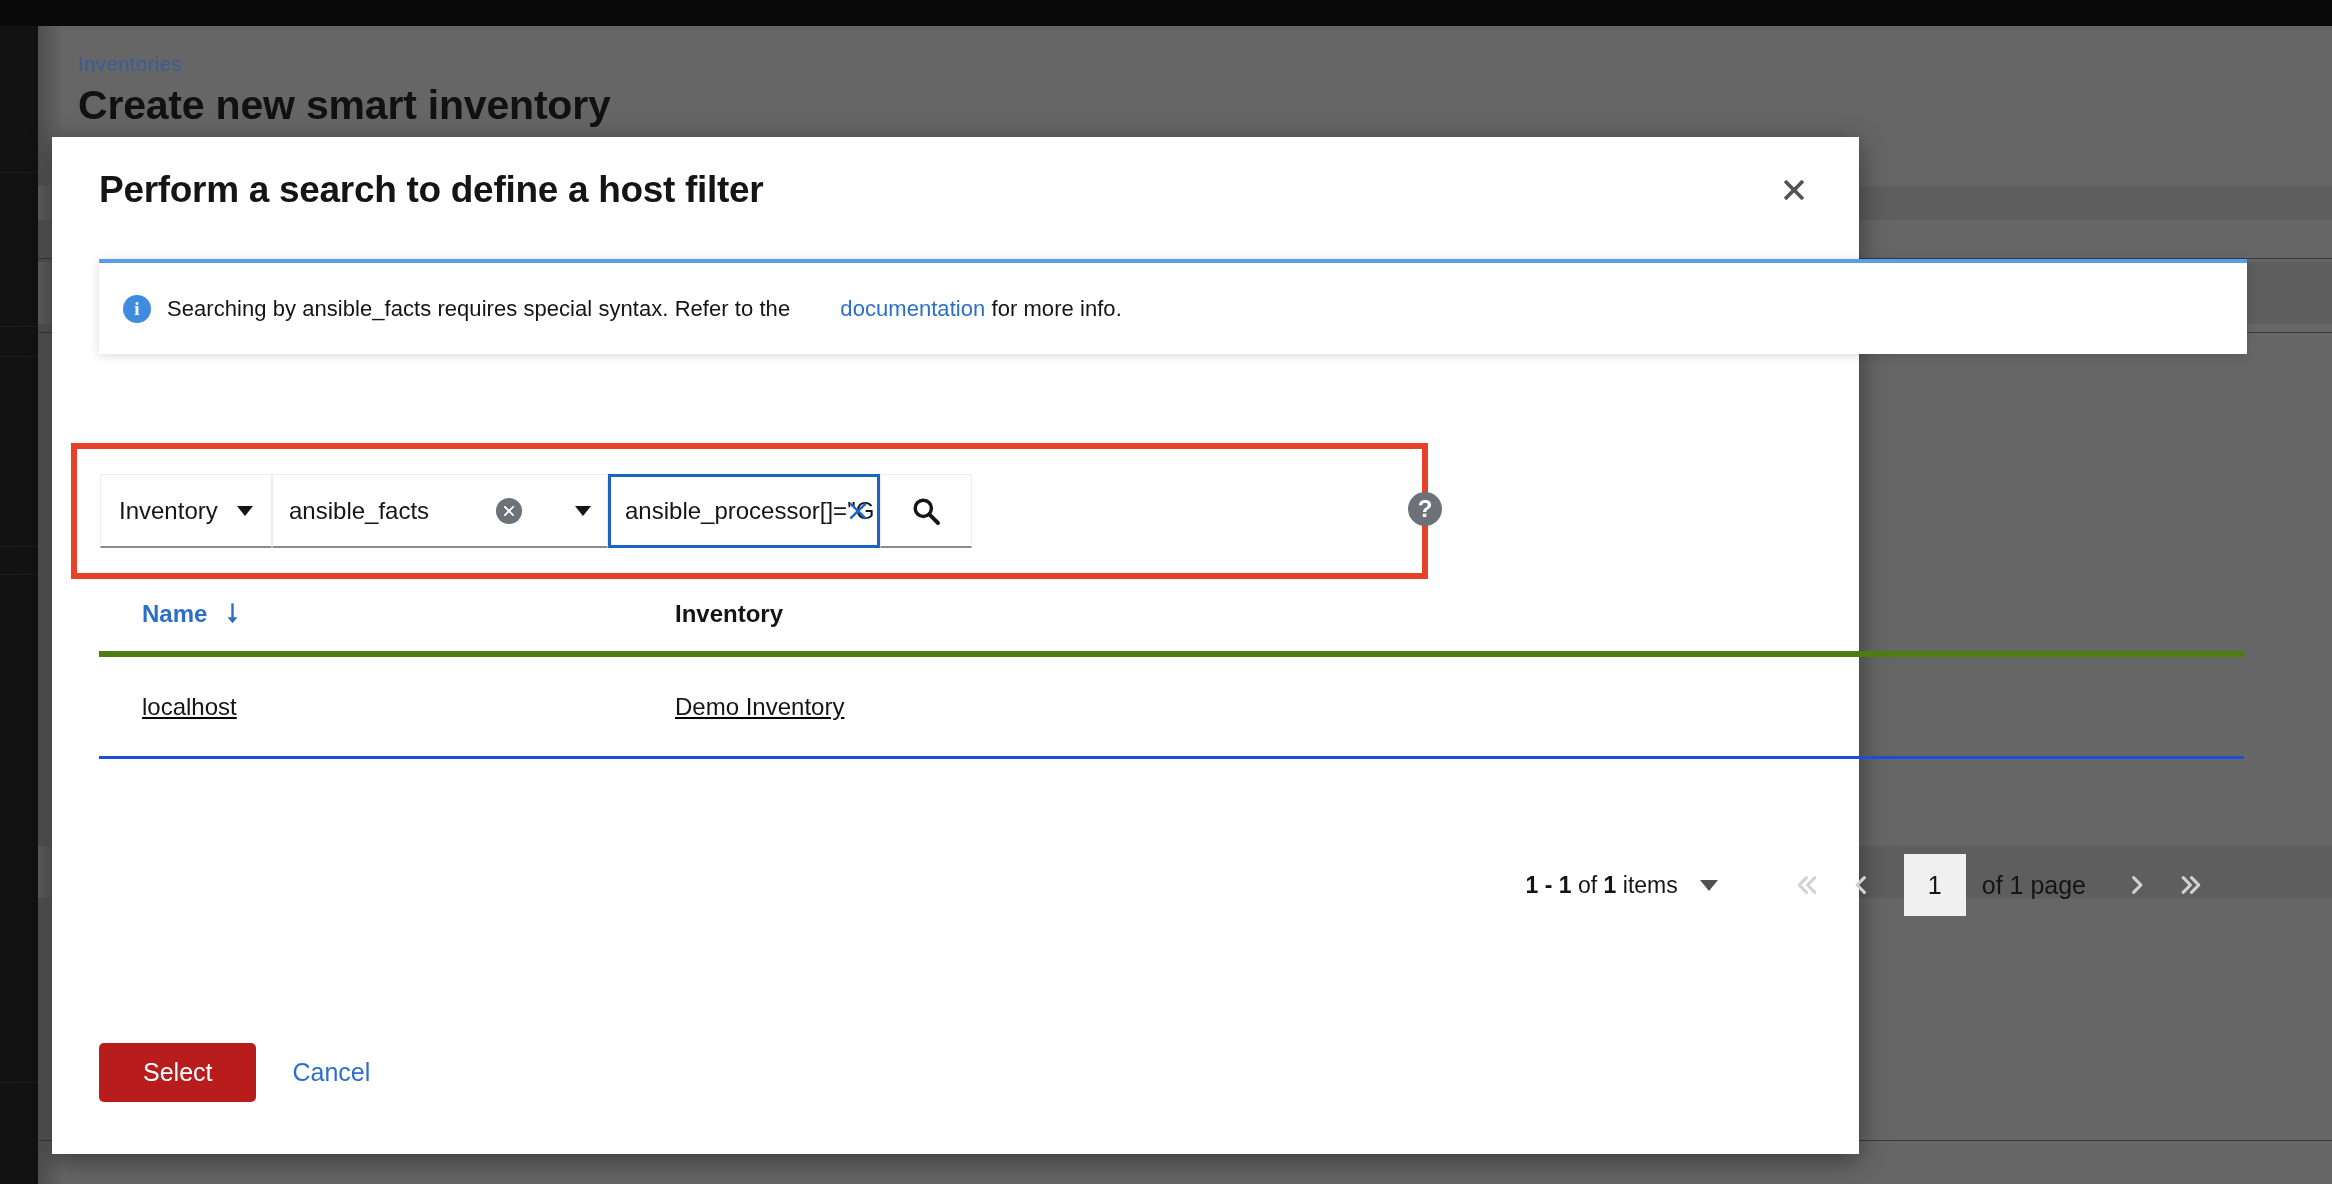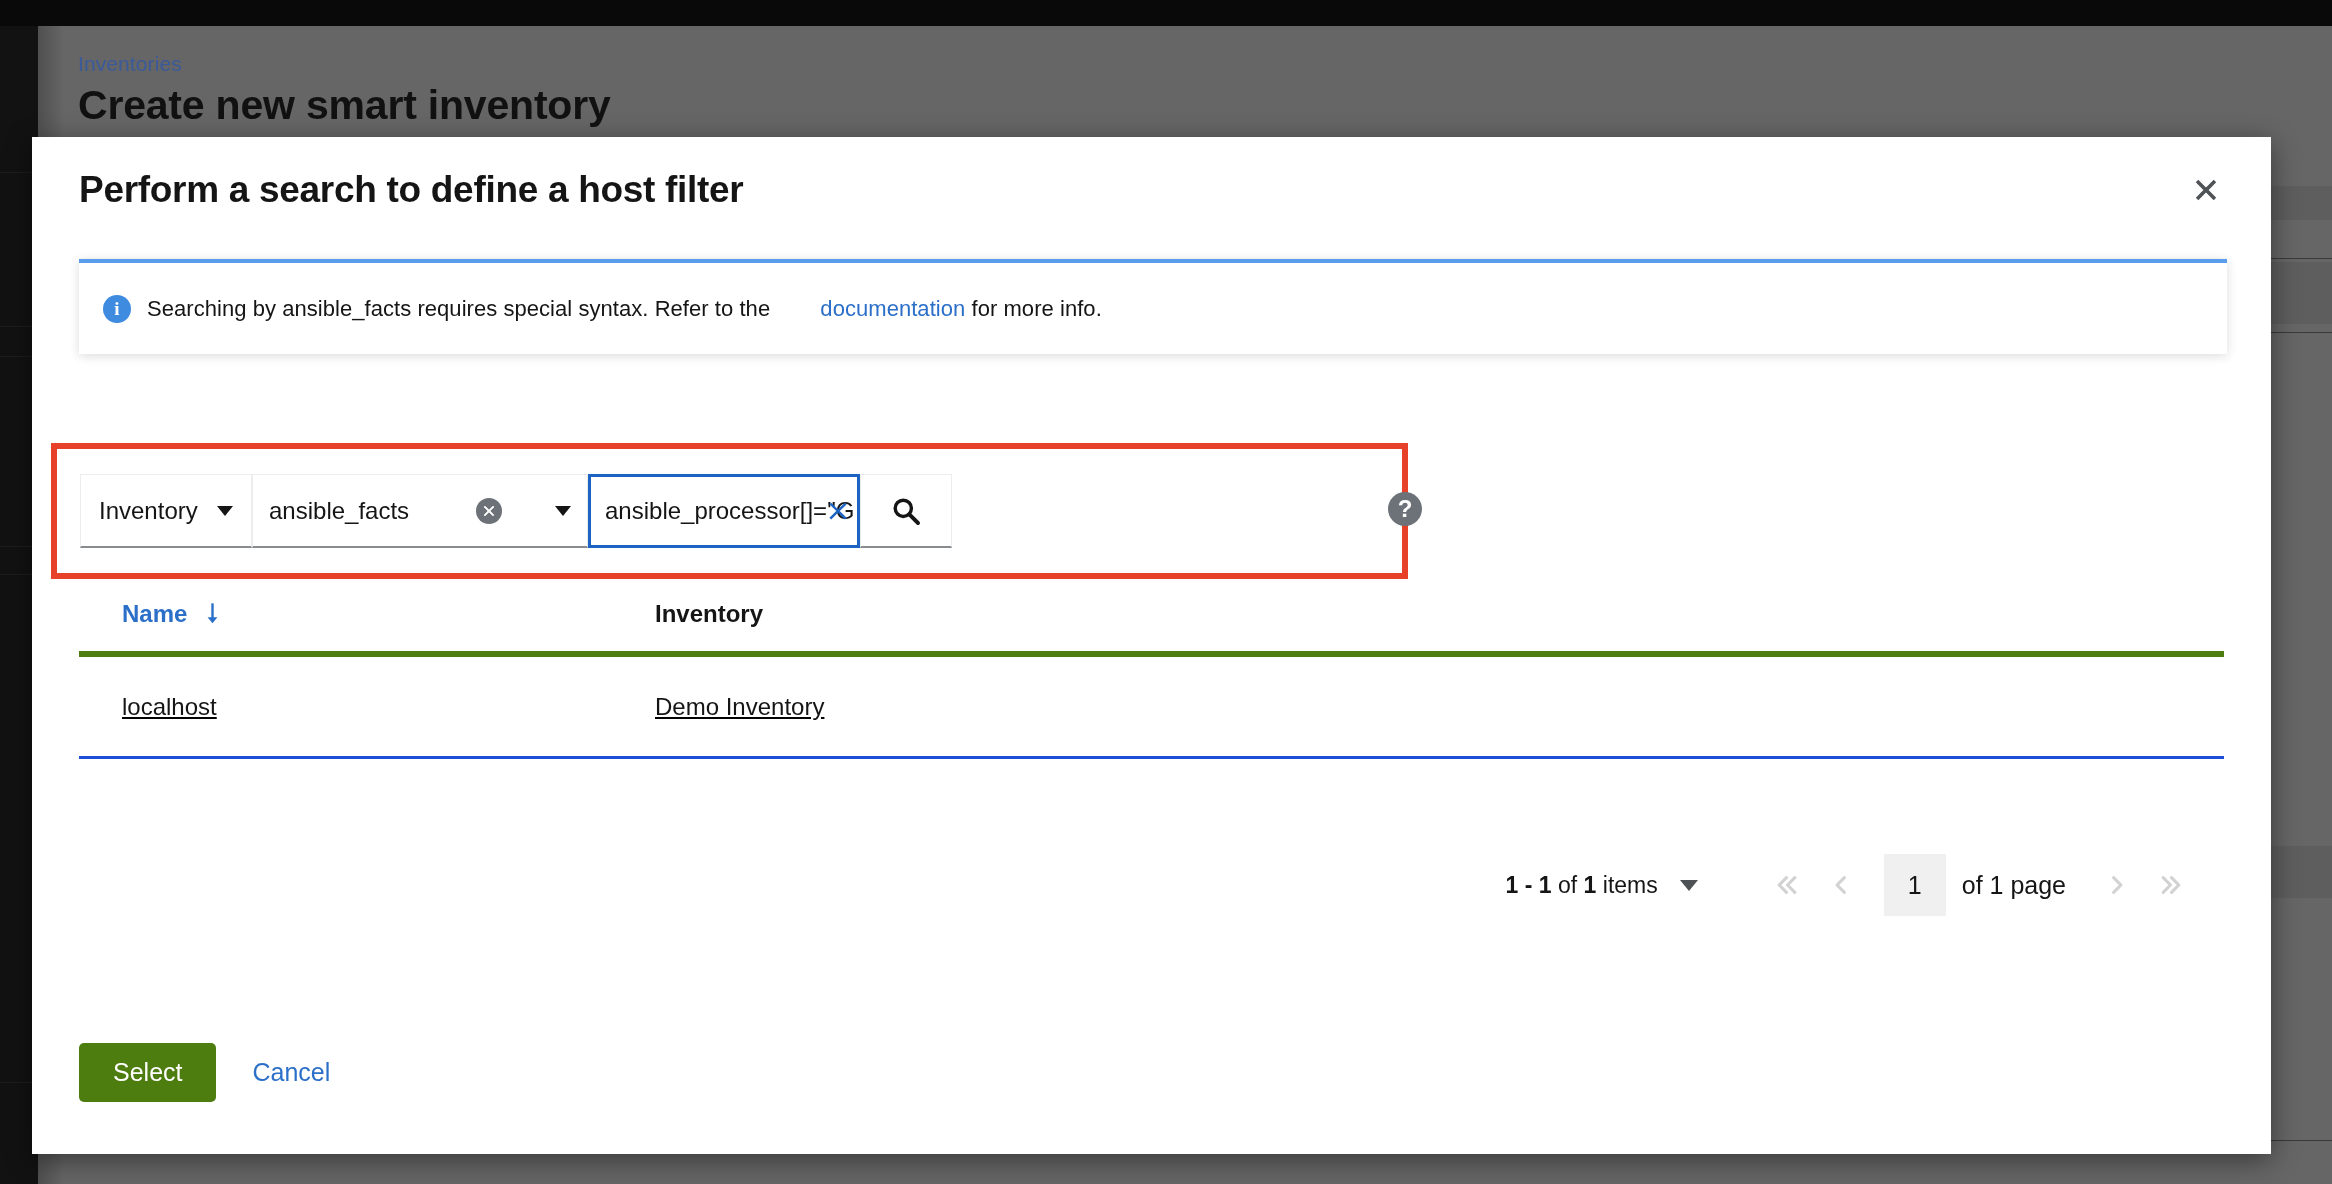--- a/index.html
+++ b/index.html
@@ -44,22 +44,22 @@
     position: absolute; left: 78px; top: 52px;
     font-size: 21px; color: #3b5a9a; letter-spacing: .1px;
   }
   #bg-page-title {
     position: absolute; left: 78px; top: 82px;
     font-size: 41px; font-weight: 700; color: #111; letter-spacing: -.2px;
   }
 
   
   #modal {
-    position: absolute; left: 32px; top: 137px;
-    width: 2239px; height: 1017px;
+    position: absolute; left: 52px; top: 137px;
+    width: 1807px; height: 1017px;
     background: #ffffff;
     box-shadow: 0 6px 26px rgba(0,0,0,.45);
   }
 
   #modal-header { position: relative; height: 122px; }
   #modal-title {
     position: absolute; left: 47px; top: 32px;
     font-size: 37px; font-weight: 700; color: #151515; letter-spacing: -.3px;
   }
   #modal-close {
@@ -223,23 +223,23 @@
   }
   #pg-of-page { font-size: 25px; color: #151515; }
   #pg-nav-right { display: flex; align-items: center; margin-left: 24px; }
 
   
   #modal-footer {
     position: absolute; left: 47px; bottom: 52px;
     display: flex; align-items: center;
   }
   #btn-select {
-    background: #4d7c0f; color: #fff; border: none;
+    background: #b91c1c; color: #fff; border: none;
     font-size: 25px; font-family: inherit;
-    padding: 15px 34px; border-radius: 5px; cursor: pointer;
+    padding: 15px 44px; border-radius: 5px; cursor: pointer;
   }
   #btn-cancel {
     background: transparent; border: none; color: #2b6fc9;
     font-size: 25px; font-family: inherit; cursor: pointer;
     margin-left: 30px; padding: 10px 6px;
   }
 </style>
 </head>
 <body>
 

